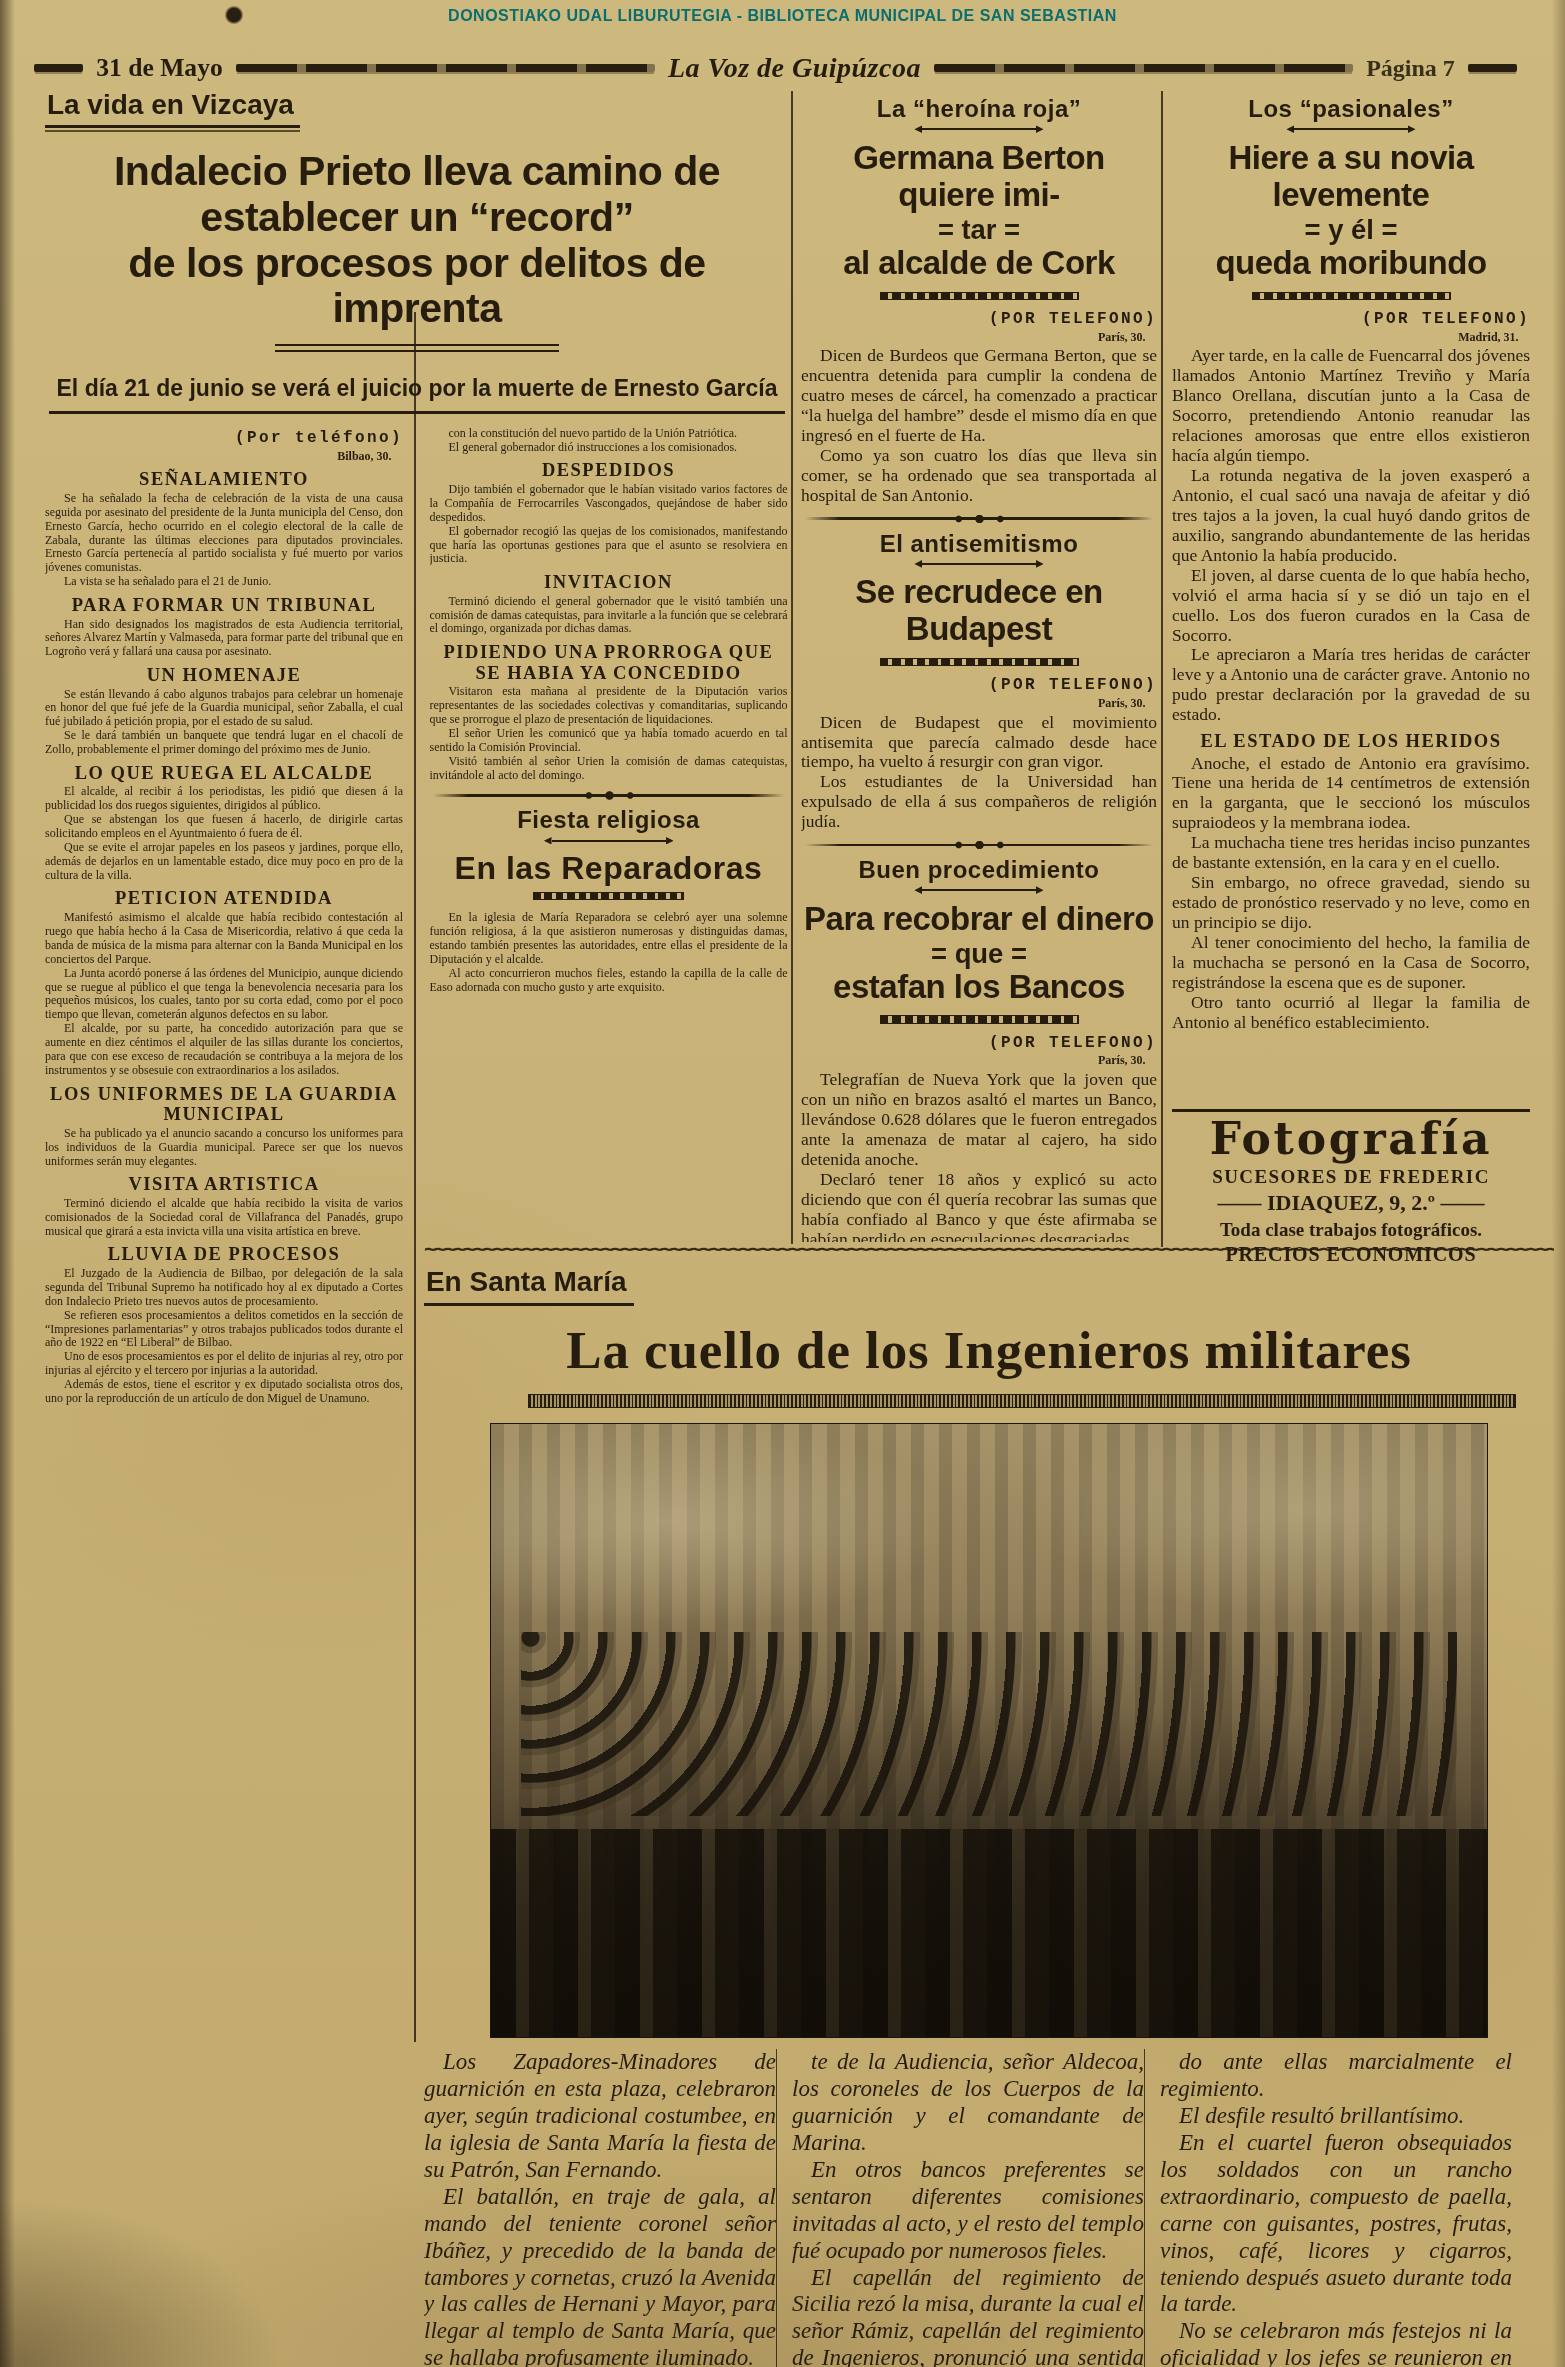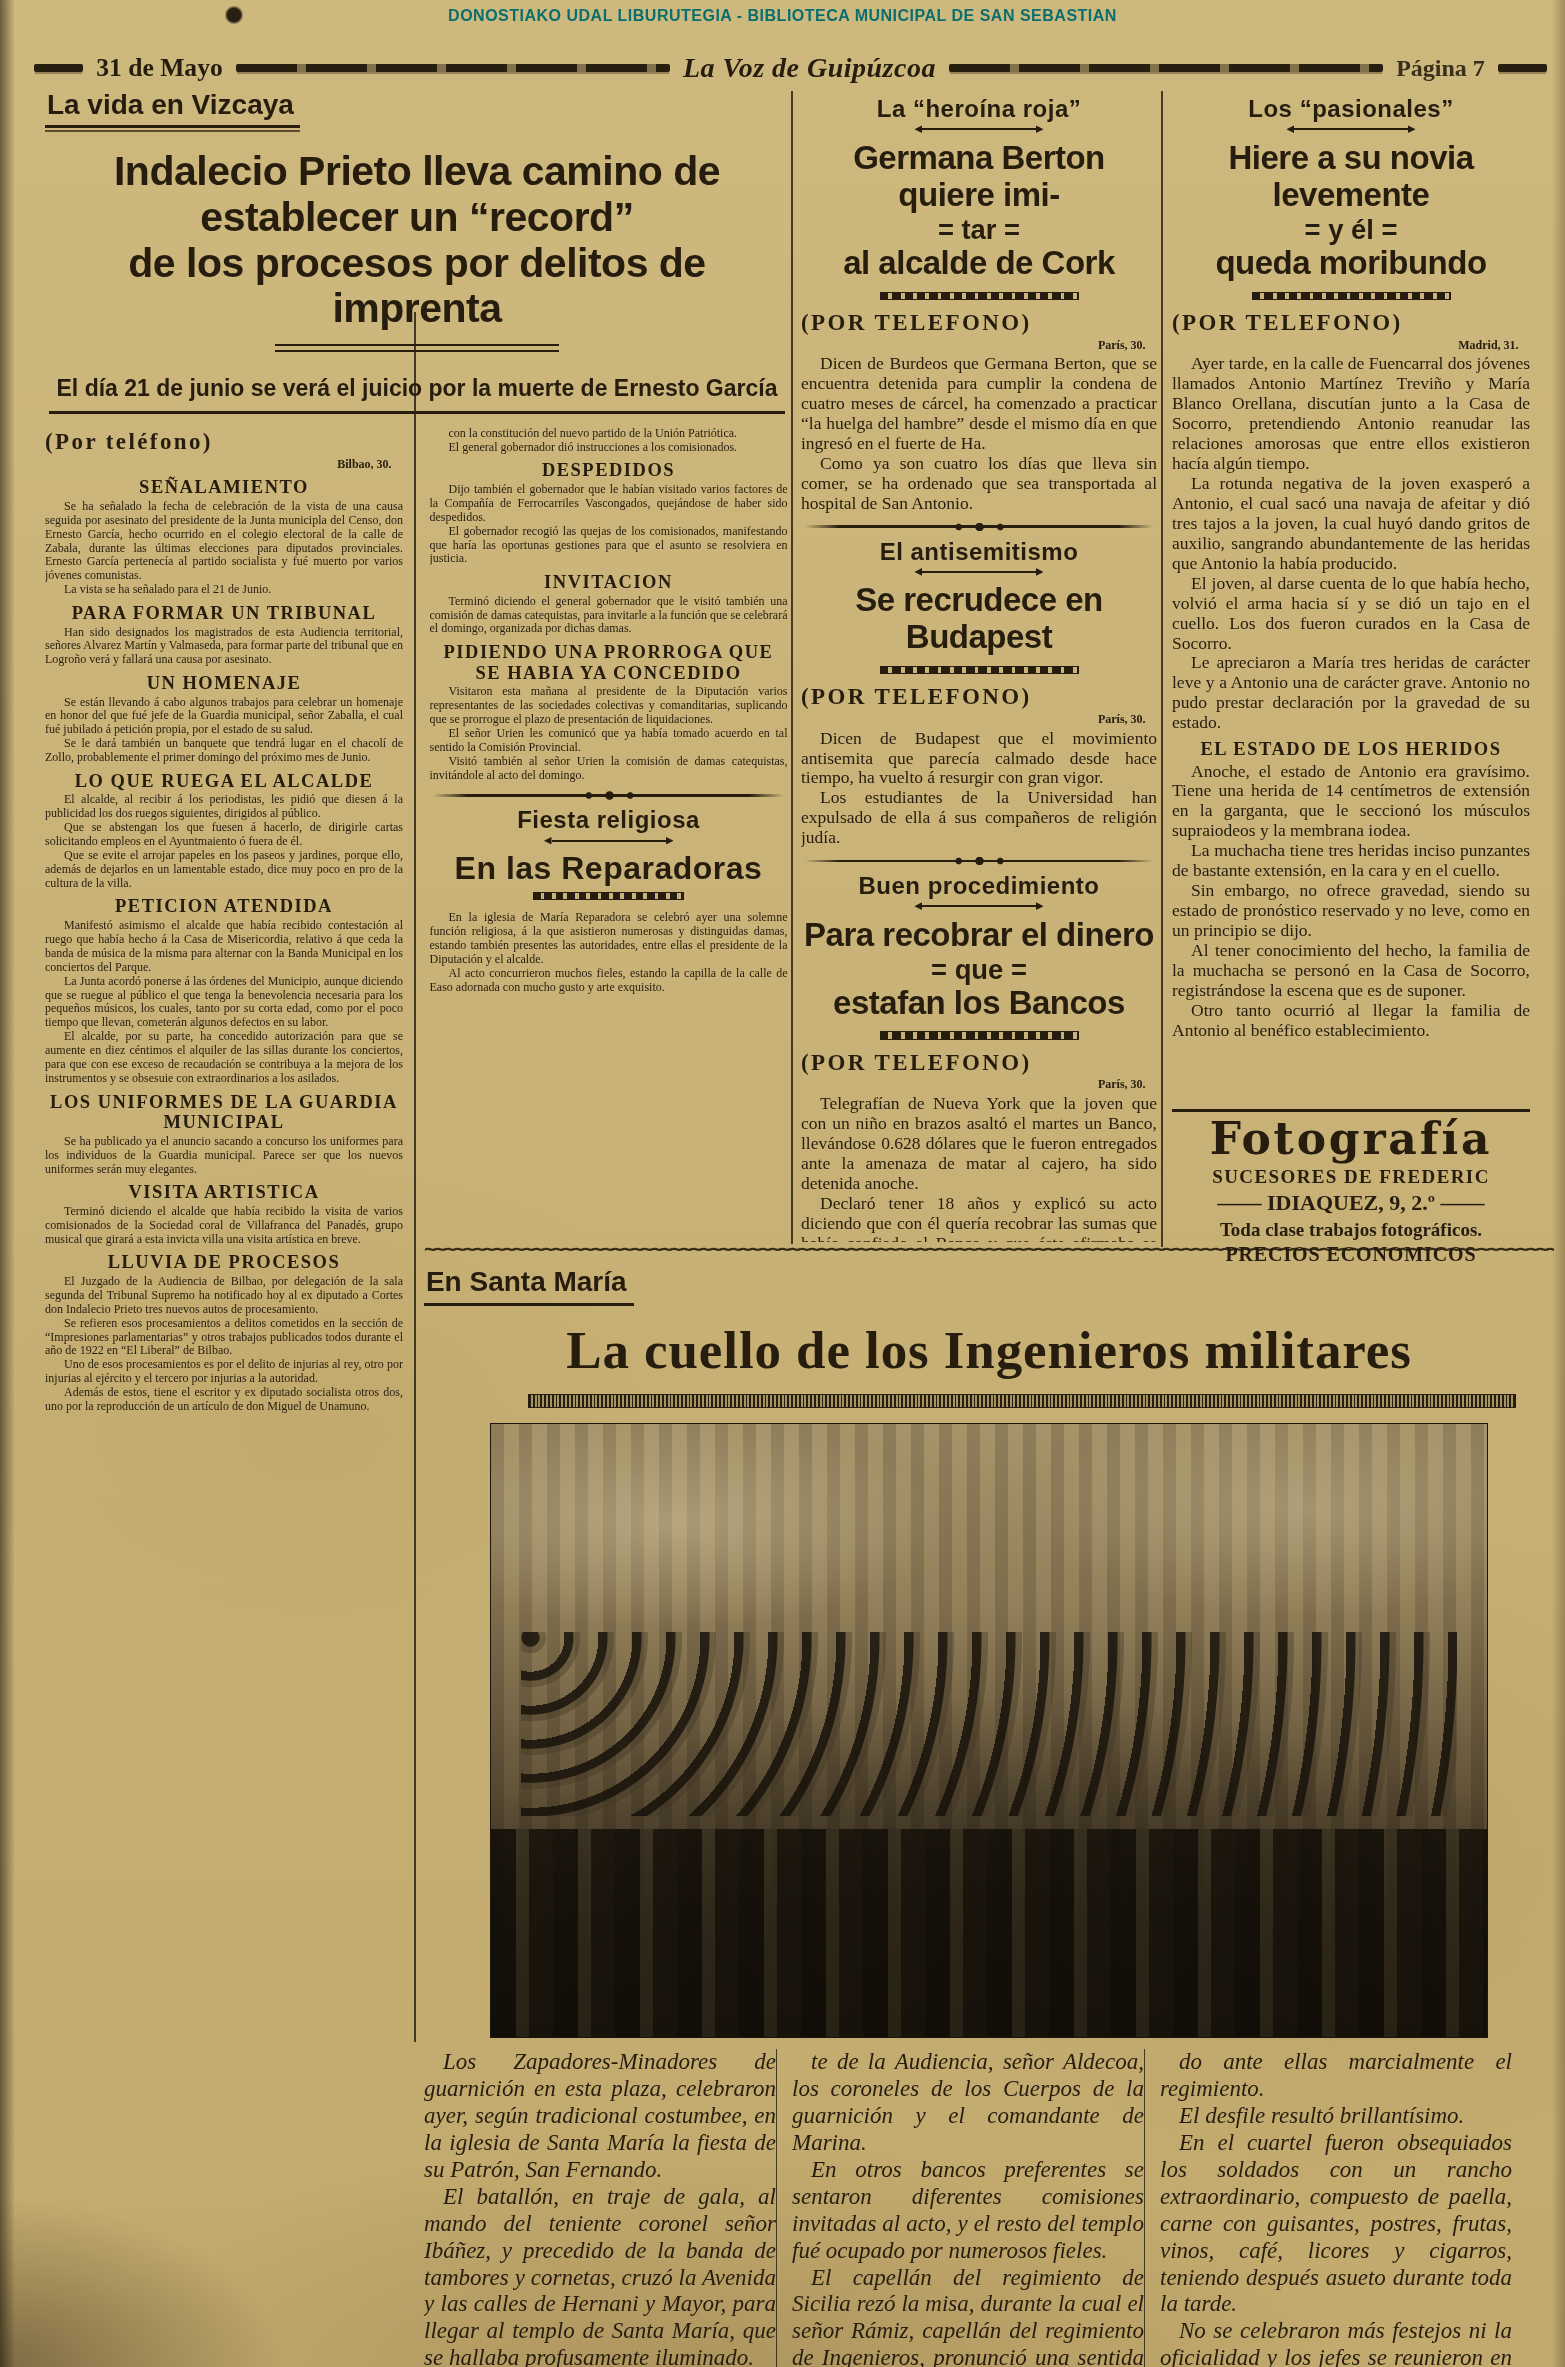--- a/index.html
+++ b/index.html
@@ -11,40 +11,40 @@
       linear-gradient(270deg, rgba(55,40,18,.30), transparent 13.2px),
       radial-gradient(ellipse 662px 473px at 85% 78%, rgba(140,105,50,.12), transparent 70%),
       radial-gradient(ellipse 568px 379px at 20% 60%, rgba(150,115,55,.10), transparent 70%),
       radial-gradient(ellipse 852px 303px at 45% 100%, rgba(90,65,30,.20), transparent 75%),
       radial-gradient(ellipse 379px 227px at 0% 100%, rgba(40,28,12,.45), transparent 75%),
       linear-gradient(180deg, #cdb87e 0%, #c9b277 45%, #c2aa6e 100%);}
 
   
   .banner{position:absolute;top:5.7px;left:0;width:100%;text-align:center;
     font:700 16px/1.2 "Liberation Sans",sans-serif;letter-spacing:0.5px;color:#0b6e6e;}
-  .masthead{position:absolute;top:49px;left:34px;right:18px;height:38px;
+  .masthead{position:absolute;top:49px;left:34px;right:48px;height:38px;
     display:flex;align-items:center;gap:13.2px;}
   .bar{height:8.5px;border-radius:1.9px;flex:1 1 auto;
     background:repeating-linear-gradient(90deg,#271e10 0 61px, rgba(39,30,16,.45) 61px 70px);
     box-shadow:0 2.8px 0 -0.9px rgba(39,30,16,.35);}
   .bar.edge{flex:0 0 49px;}
   .mh-date{font:700 25.6px/1 "Liberation Serif",serif;white-space:nowrap;}
   .mh-title{font:700 italic 28px/1 "Liberation Serif",serif;white-space:nowrap;letter-spacing:0.5px;}
   .mh-page{font:700 24px/1 "Liberation Serif",serif;white-space:nowrap;color:#39301c;}
 
   
   .vr{position:absolute;width:1.9px;background:rgba(38,29,15,.82);}
   #vr1{left:414px;top:312px;height:1730px;}
   #vr2{left:791px;top:91px;height:1153px;}
   #vr3{left:1161px;top:91px;height:1156px;}
 
   
   .b-p{margin:0;text-indent:19px;text-align:justify;font-size:12px;line-height:1.16;}
   .b-sub{text-align:center;font-weight:700;font-size:18.5px;letter-spacing:1.5px;margin:5.7px 0 1.9px;line-height:1.12;}
-  .b-byline{text-align:left;font-weight:700;font-size:23px;letter-spacing:2.4px;margin:1.9px 0;}
+  .b-byline{text-align:right;font-weight:700;font-size:16px;letter-spacing:2.4px;margin:1.9px 0;font-family:Liberation Mono, monospace;}
   .b-dateline{text-align:right;font-weight:700;font-size:12px;padding-right:11.4px;margin:0 0 1.9px;}
 
   .kicker{font:700 24px/1.15 "Liberation Sans",sans-serif;text-align:center;letter-spacing:0.5px;}
   .krule{width:114px;height:1.9px;background:#261d0f;margin:5.7px auto 9.5px;position:relative;}
   .krule::before,.krule::after{content:"";position:absolute;top:-2.8px;width:7.6px;height:7.6px;background:#261d0f;
     clip-path:polygon(0 50%,100% 0,100% 100%);}
   .krule::before{left:-7.6px;}
   .krule::after{right:-7.6px;transform:scaleX(-1);}
   .hrule{width:199px;height:6.6px;margin:9.5px auto;border-top:1.9px solid #261d0f;border-bottom:1.9px solid #261d0f;
     background:repeating-linear-gradient(90deg,#261d0f 0 8.5px,transparent 8.5px 12.3px);}

